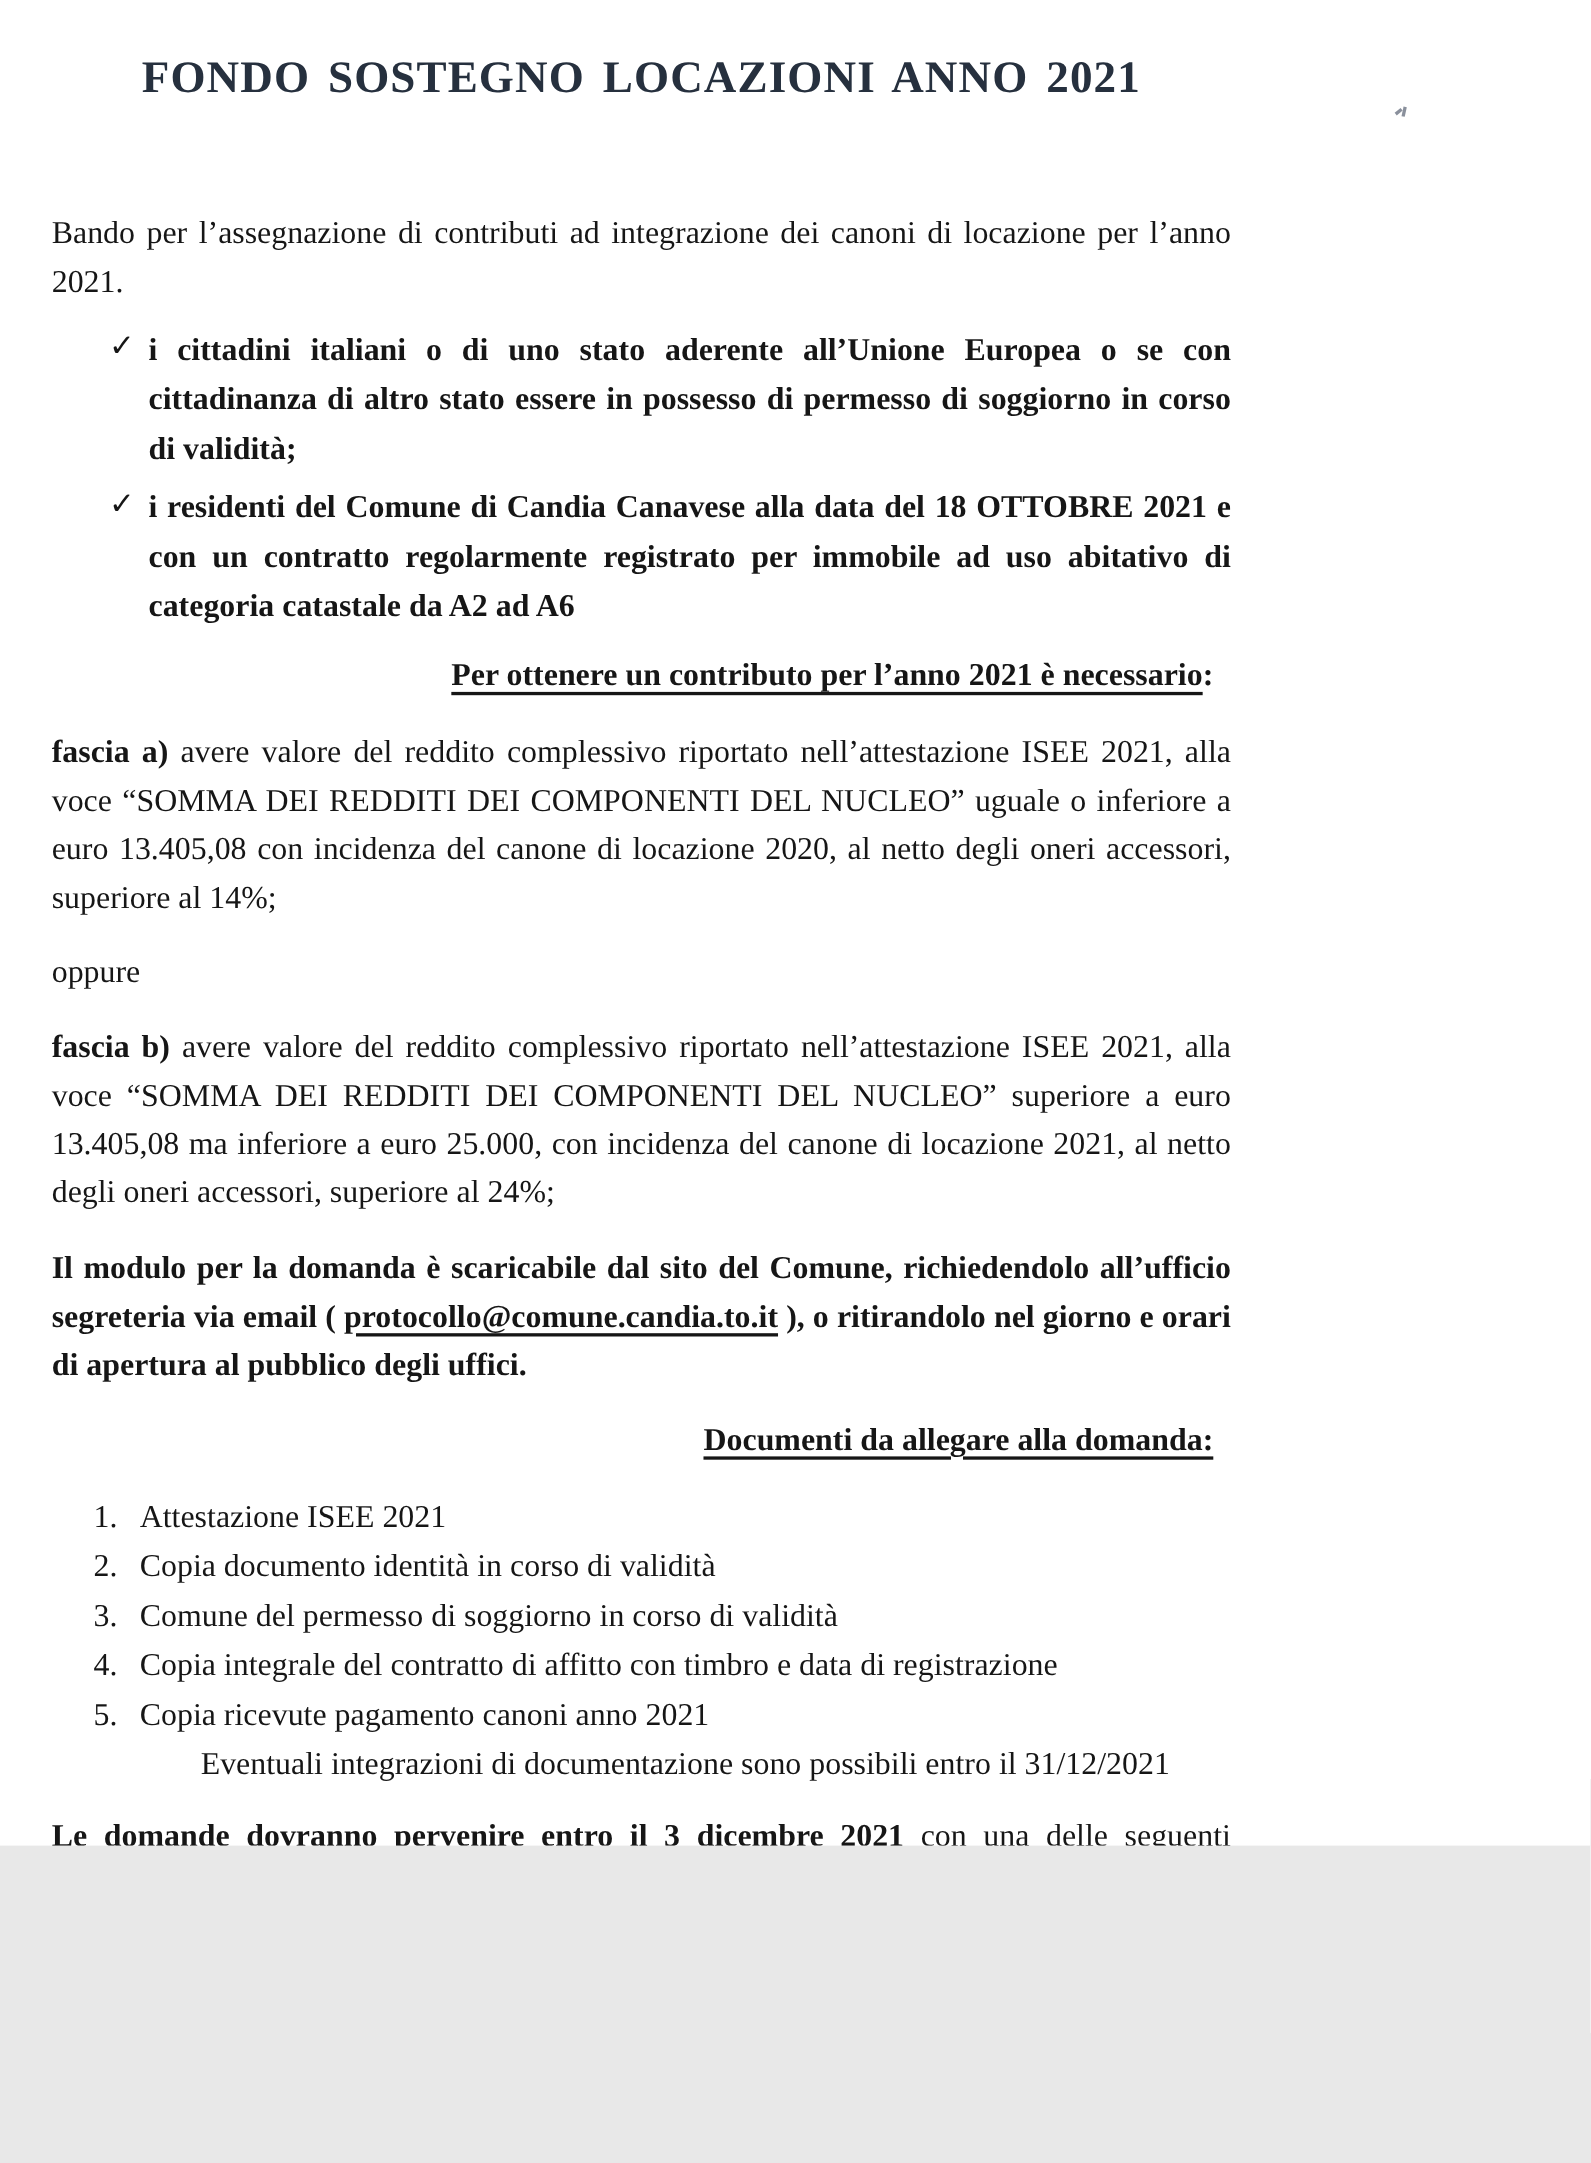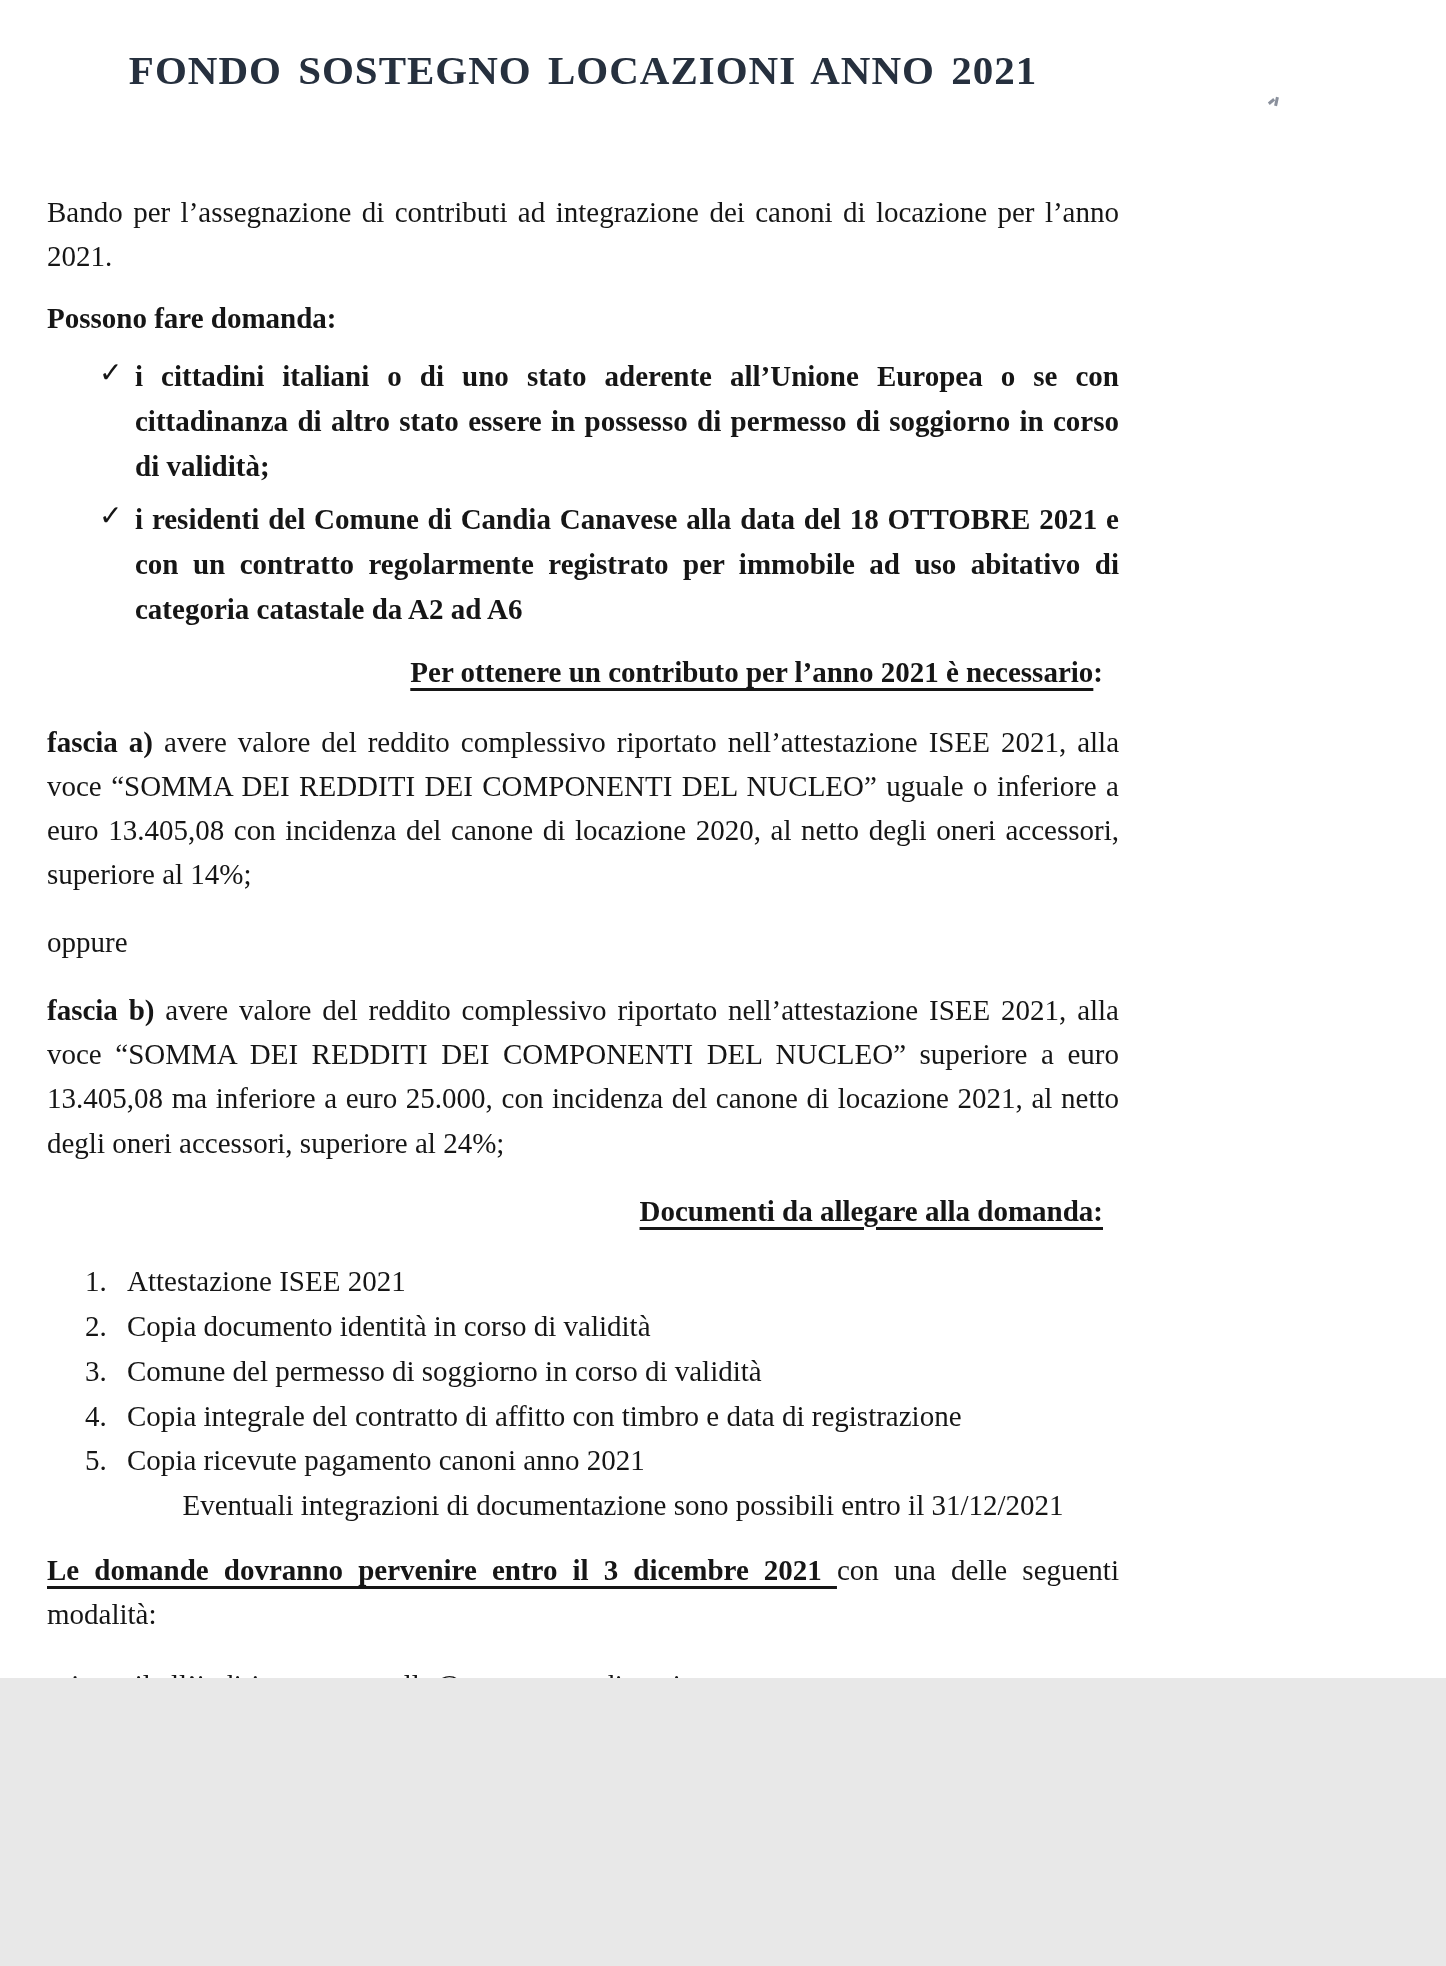--- a/index.html
+++ b/index.html
@@ -67,41 +67,41 @@
       <i></i>
     </span>
 
   <div class="content">
 
     <h1 class="title">FONDO SOSTEGNO LOCAZIONI ANNO 2021</h1>
 
     <p>Bando per l’assegnazione di contributi ad integrazione dei canoni di locazione per l’anno 2021.</p>
 
 
-    <p class="heading">Possono fare domanda:</p>
 
     <div class="bullets">
       <div class="bullet">
         <span class="check">✓</span>
         <span class="bullet-text">i cittadini italiani o di uno stato aderente all’Unione Europea o se con cittadinanza di altro stato essere in possesso di permesso di soggiorno in corso di validità;</span>
       </div>
       <div class="bullet">
         <span class="check">✓</span>
         <span class="bullet-text">i residenti del Comune di Candia Canavese alla data del 18 OTTOBRE 2021 e con un contratto regolarmente registrato per immobile ad uso abitativo di categoria catastale da A2 ad A6</span>
       </div>
     </div>
 
     <p class="heading-u"><span class="u">Per ottenere un contributo per l’anno 2021 è necessario</span><span>:</span></p>
 
     <p class="fascia"><span class="b">fascia a)</span><span> avere valore del reddito complessivo riportato nell’attestazione ISEE 2021, alla voce “SOMMA DEI REDDITI DEI COMPONENTI DEL NUCLEO” uguale o inferiore a euro 13.405,08 con incidenza del canone di locazione 2020, al netto degli oneri accessori, superiore al 14%;</span></p>
 
     <p class="oppure">oppure</p>
 
     <p class="fascia"><span class="b">fascia b)</span><span> avere valore del reddito complessivo riportato nell’attestazione ISEE 2021, alla voce “SOMMA DEI REDDITI DEI COMPONENTI DEL NUCLEO” superiore a euro 13.405,08 ma inferiore a euro 25.000, con incidenza del canone di locazione 2021, al netto degli oneri accessori, superiore al 24%;</span></p>
 
+    <p class="modulo"><span>Il modulo per la domanda è scaricabile dal sito del Comune, richiedendolo all’ufficio segreteria via email ( </span><a class="email u">protocollo@comune.candia.to.it</a><span> ), o ritirandolo nel giorno e orari di apertura al pubblico degli uffici.</span></p>
 
     <p class="heading-u"><span class="u">Documenti da allegare alla domanda:</span></p>
 
     <div class="doc-list">
       <div class="doc-row">
         <span class="num">1.</span>
         <span class="doc-text">Attestazione ISEE 2021</span>
       </div>
       <div class="doc-row">
         <span class="num">2.</span>

